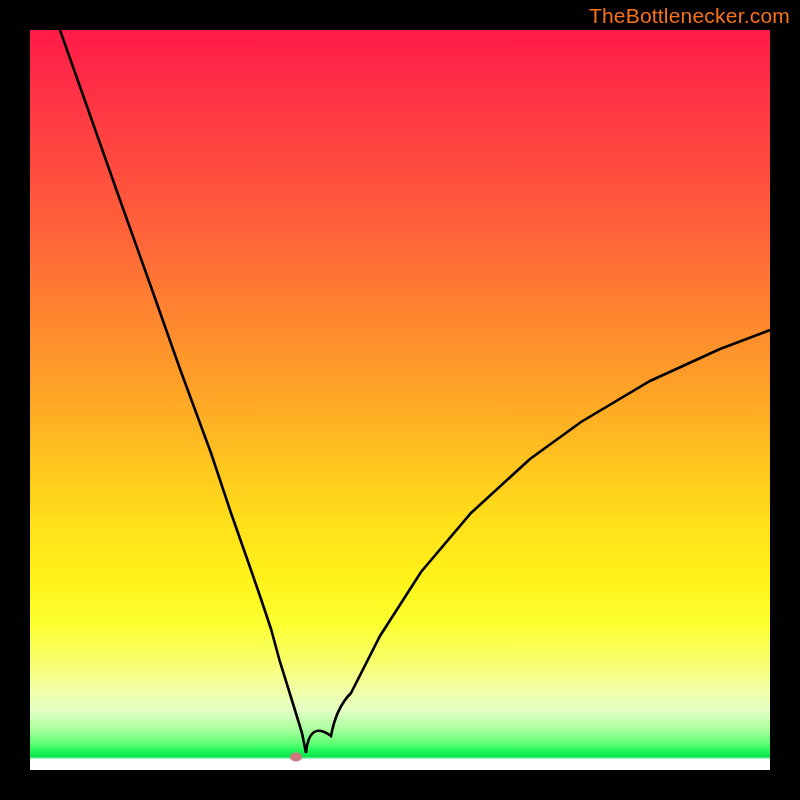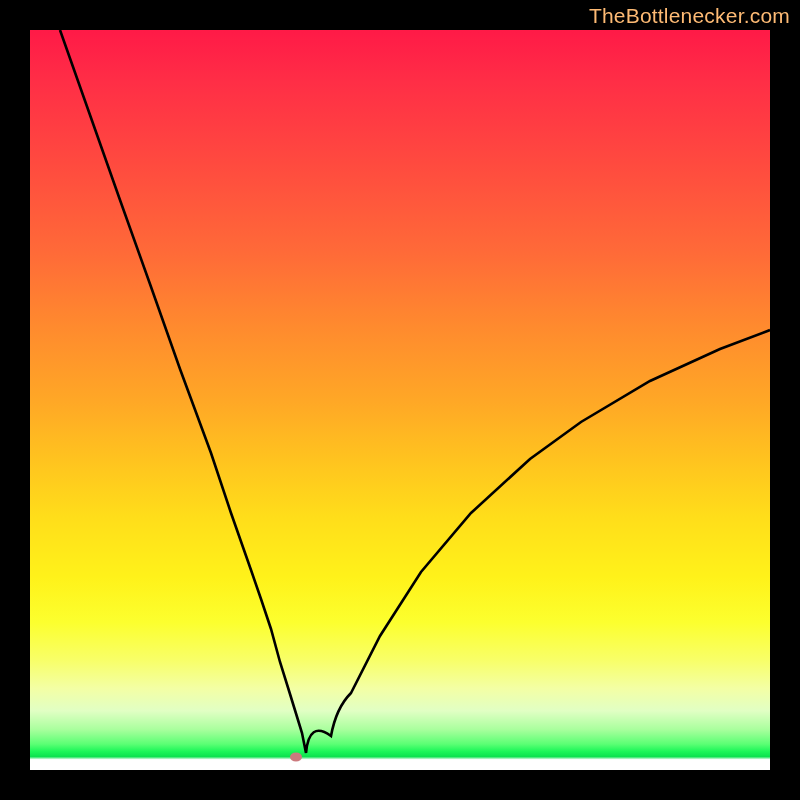--- a/index.html
+++ b/index.html
@@ -62,21 +62,21 @@
     width: 12px;
     height: 9px;
     background: #cc7a7e;
     border-radius: 50%;
     transform: translate(-50%, -50%);
   }
   .watermark {
     position: absolute;
     top: 4px;
     right: 10px;
-    color: #fdba74;
+    color: #f97316;
     font-size: 21px;
     font-weight: 400;
     letter-spacing: 0.2px;
   }
 </style>
 </head>
 <body>
 
 <div class="frame">
 

